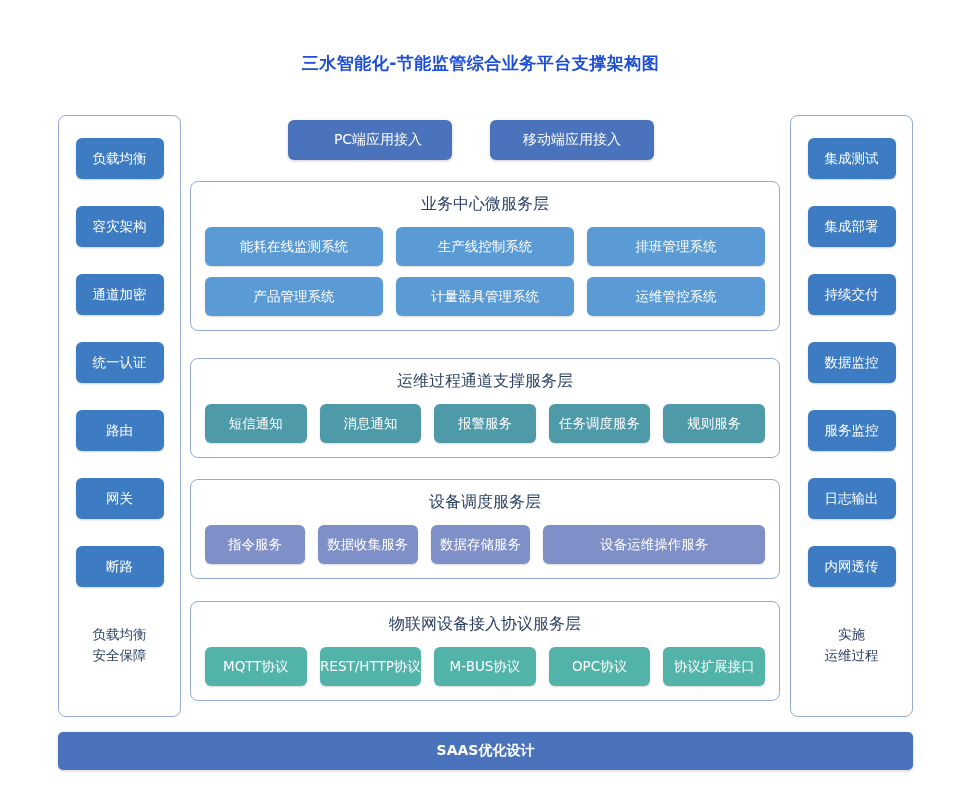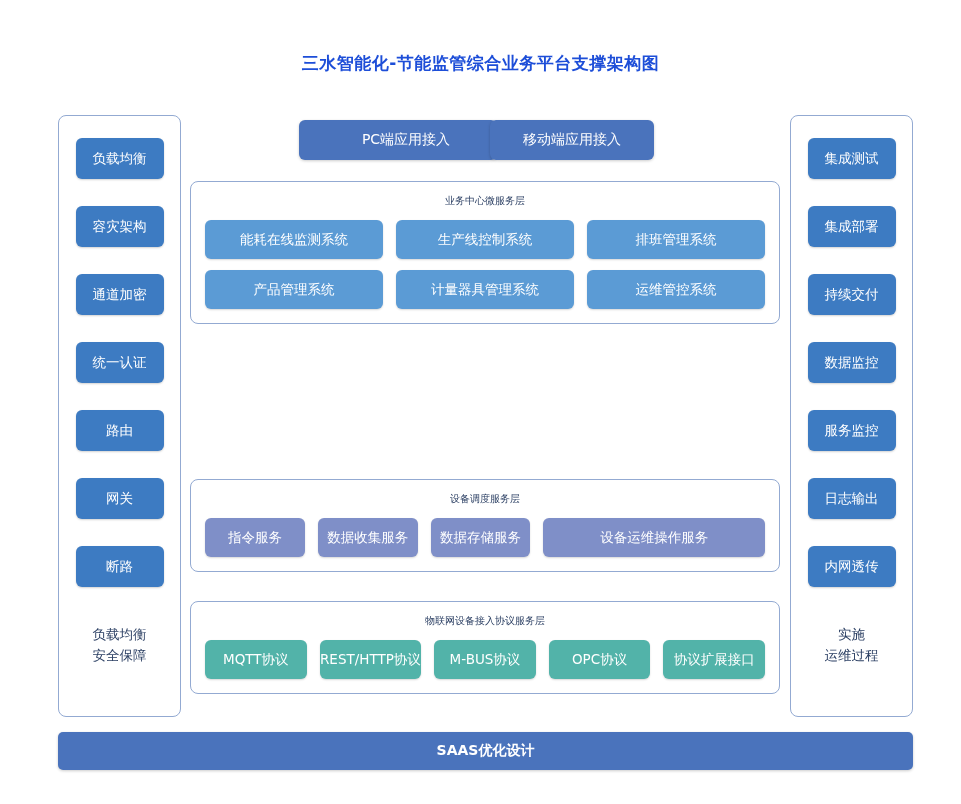--- a/index.html
+++ b/index.html
@@ -70,36 +70,36 @@
     height: 40px;
     border-radius: 6px;
     background: #4a73bc;
     color: #ffffff;
     font-size: 14px;
     display: flex;
     align-items: center;
     justify-content: center;
     box-shadow: 0 1px 3px rgba(0,0,0,0.2);
   }
-  .top-bar.pc     { left: 299px; width: 198px; padding-left: 16px; }
+  .top-bar.pc     { left: 288px; width: 164px; padding-left: 16px; }
   .top-bar.mobile { left: 490px; width: 164px; }
 
   
   .layer {
     position: absolute;
     left: 190px;
     width: 590px;
     border: 1.5px solid #93aad2;
     border-radius: 8px;
     background: #ffffff;
     padding: 12px 14px 14px 14px;
   }
   .layer-title {
     text-align: center;
-    font-size: 10px;
+    font-size: 16px;
     color: #2b3f63;
     margin-bottom: 12px;
   }
   .layer-row {
     display: flex;
     gap: 13px;
     margin-bottom: 11px;
   }
   .layer-row:last-child { margin-bottom: 0; }
 
@@ -193,20 +193,30 @@
       <div class="node theme-business">生产线控制系统</div>
       <div class="node theme-business">排班管理系统</div>
     </div>
     <div class="layer-row">
       <div class="node theme-business">产品管理系统</div>
       <div class="node theme-business">计量器具管理系统</div>
       <div class="node theme-business">运维管控系统</div>
     </div>
   </div>
 
+  <div class="layer" id="layer-ops">
+    <div class="layer-title">运维过程通道支撑服务层</div>
+    <div class="layer-row">
+      <div class="node theme-ops">短信通知</div>
+      <div class="node theme-ops">消息通知</div>
+      <div class="node theme-ops">报警服务</div>
+      <div class="node theme-ops">任务调度服务</div>
+      <div class="node theme-ops">规则服务</div>
+    </div>
+  </div>
 
   <div class="layer" id="layer-device">
     <div class="layer-title">设备调度服务层</div>
     <div class="layer-row">
       <div class="node theme-device">指令服务</div>
       <div class="node theme-device">数据收集服务</div>
       <div class="node theme-device">数据存储服务</div>
       <div class="node theme-device wide">设备运维操作服务</div>
     </div>
   </div>

